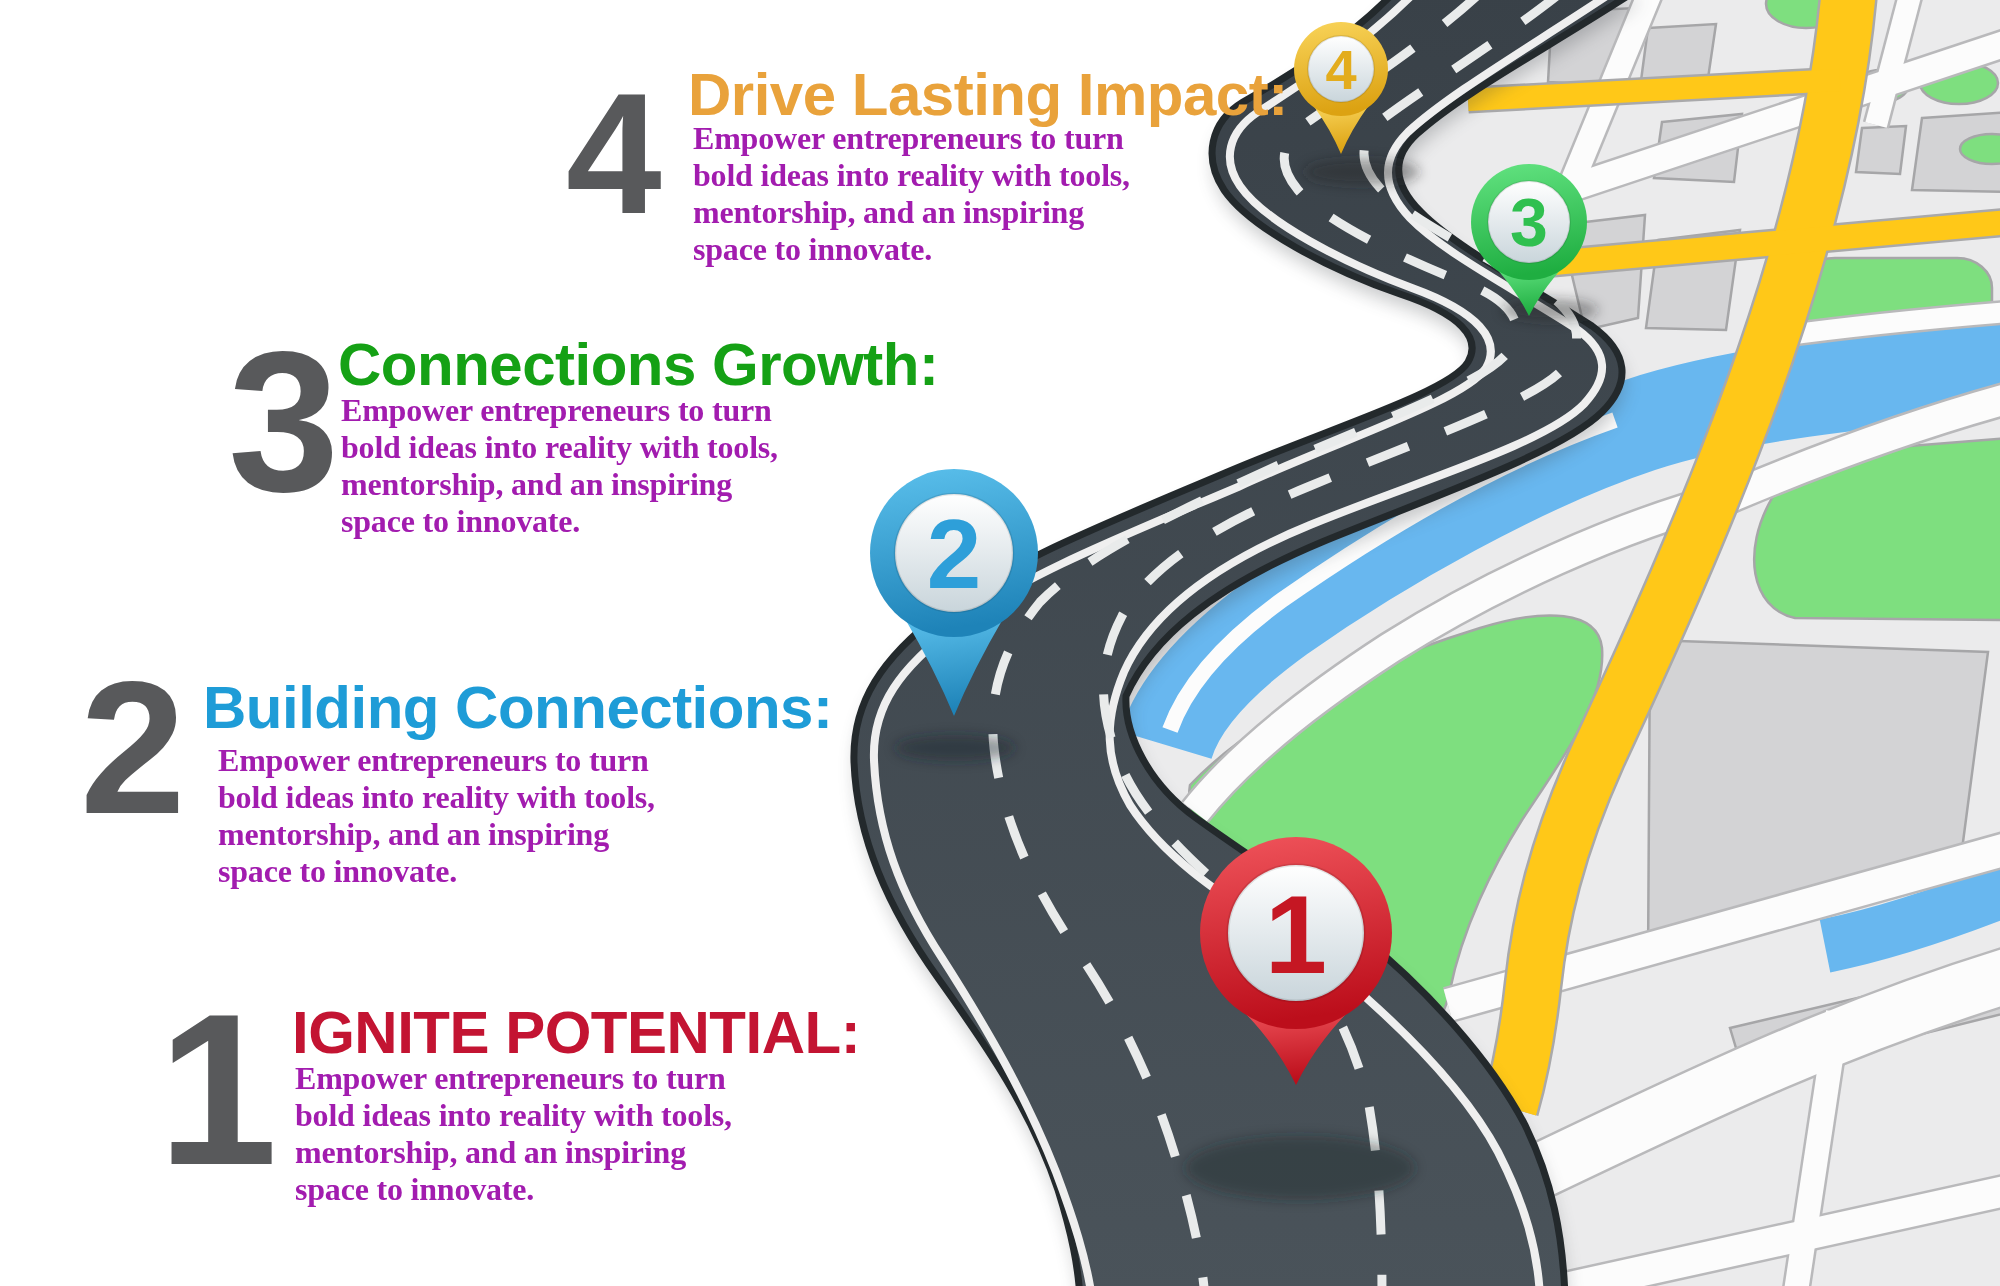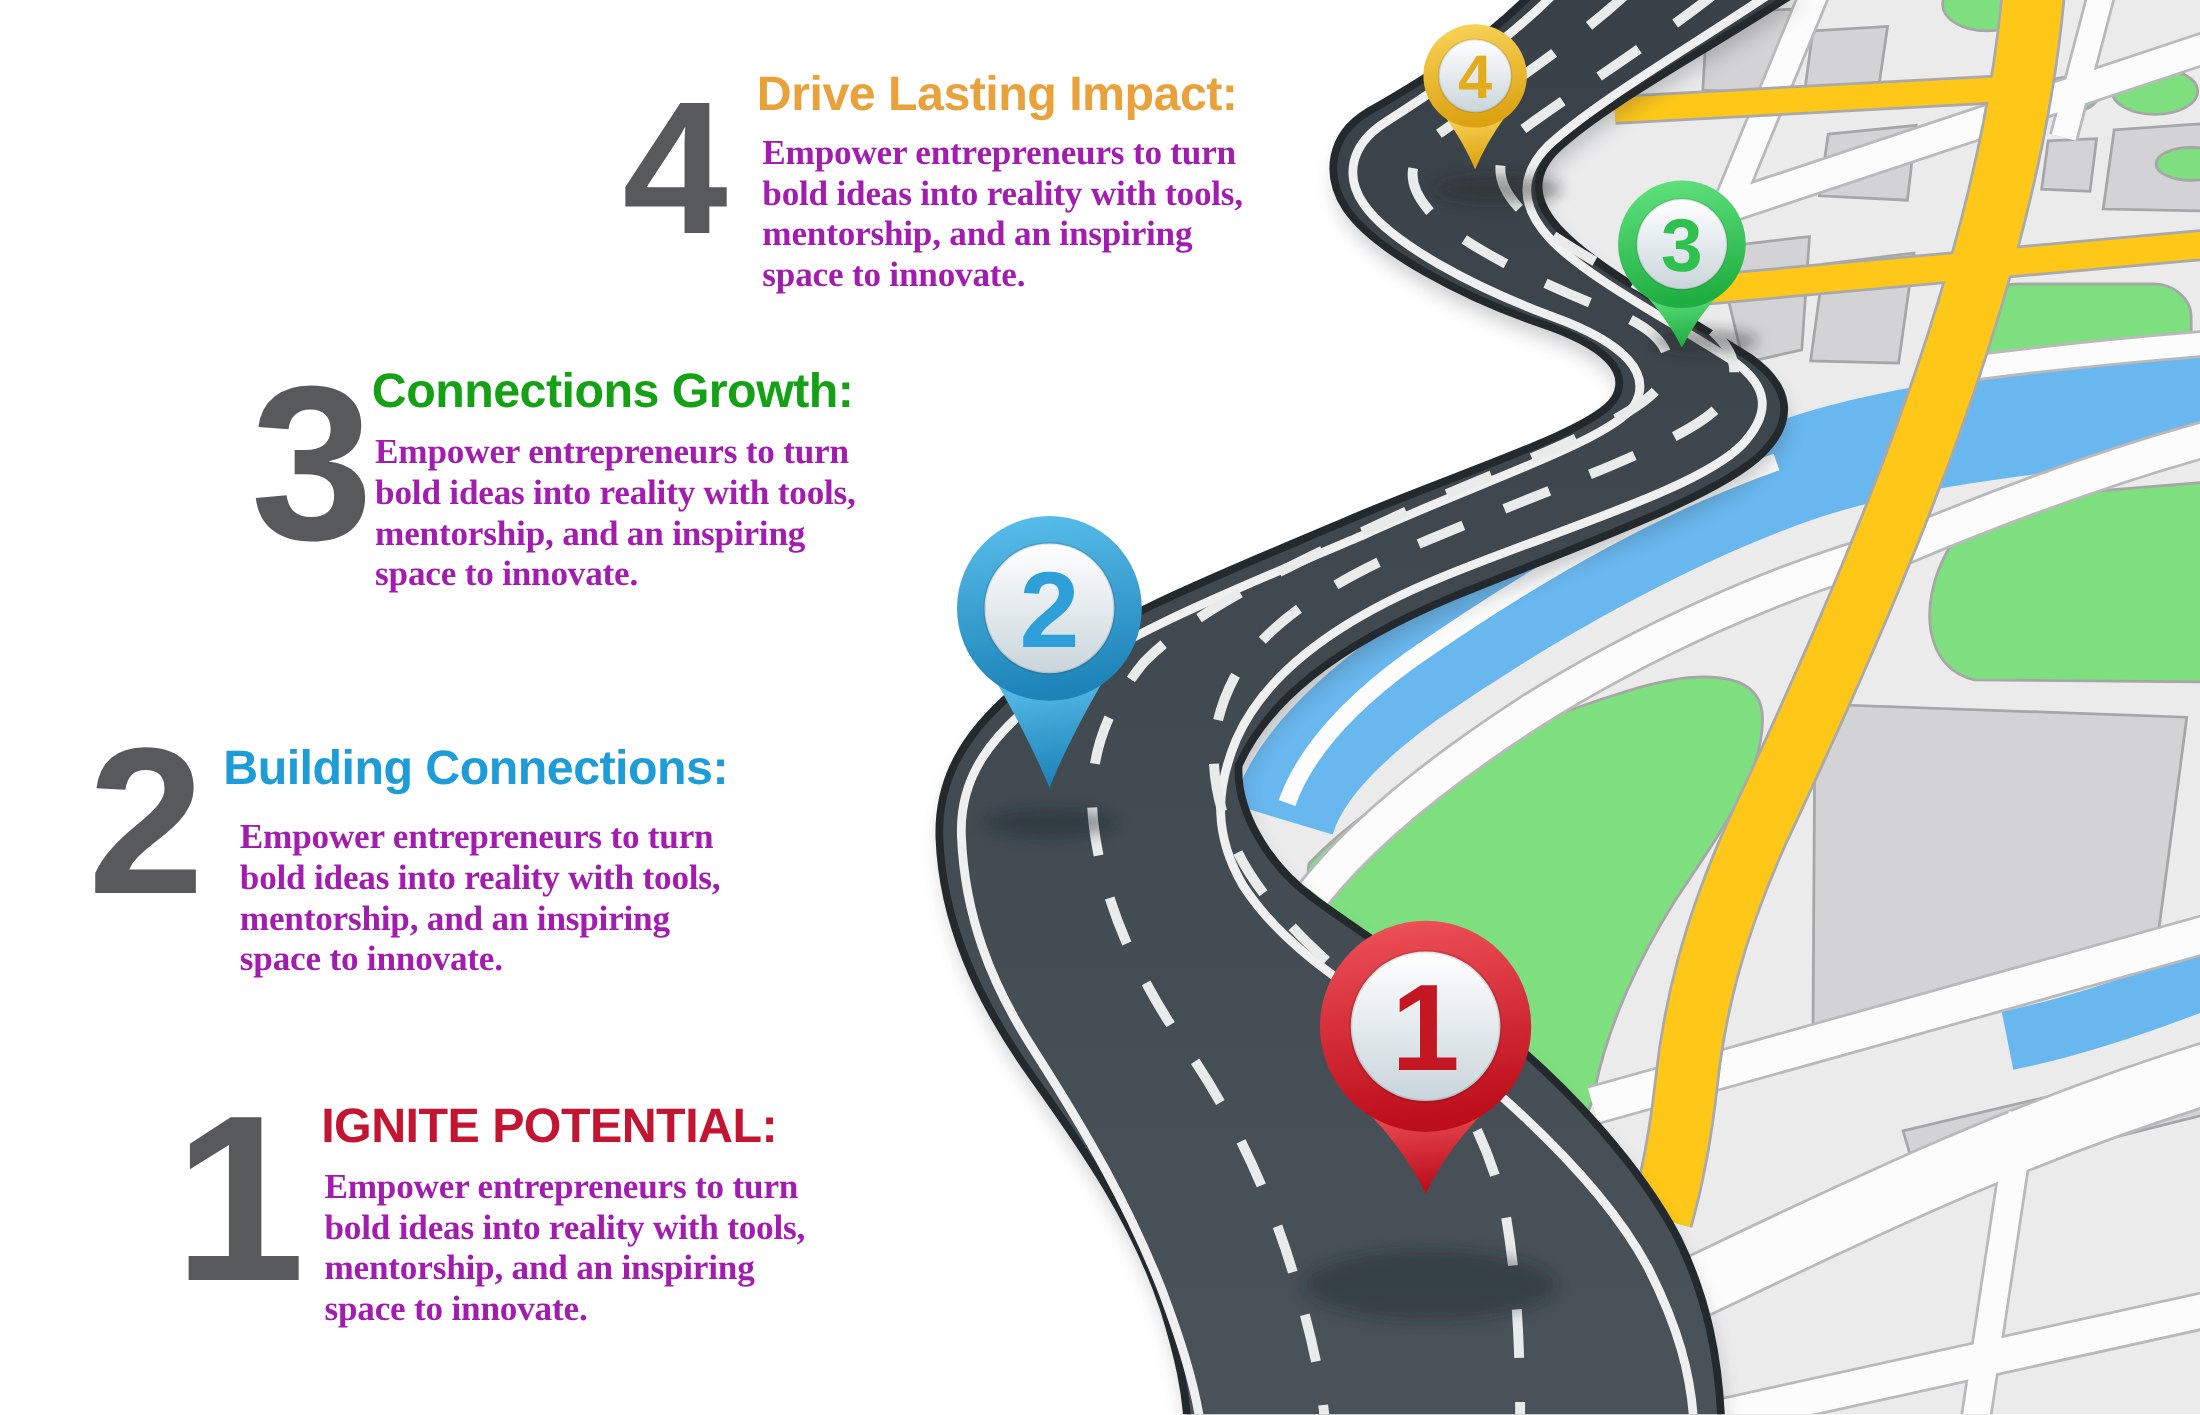--- a/index.html
+++ b/index.html
@@ -6,21 +6,21 @@
   #canvas{
     position:relative;width:2000px;height:1286px;overflow:hidden;background:#ffffff;
     font-family:"Liberation Sans", sans-serif;
   }
   #artwork{position:absolute;left:0;top:0;width:2000px;height:1286px;}
   .step{position:absolute;left:0;top:0;width:0;height:0;}
   .bignum{
     position:absolute;font-weight:bold;color:#58595B;line-height:1;white-space:nowrap;
   }
   .title{
-    position:absolute;font-weight:bold;font-size:44px;line-height:1.05;white-space:nowrap;letter-spacing:-0.5px;
+    position:absolute;font-weight:bold;font-size:60px;line-height:1.05;white-space:nowrap;letter-spacing:-0.5px;
   }
   .body{
     position:absolute;font-weight:bold;font-size:32px;line-height:37px;color:#a21caf;white-space:nowrap;letter-spacing:-0.2px;font-family:Liberation Serif, serif;
   }
   .body .line{display:block;}
   
   .num4{left:566px;top:67px;font-size:172px;}
   .ttl4{left:688px;top:63px;}
   .bod4{left:693px;top:120px;}
   

